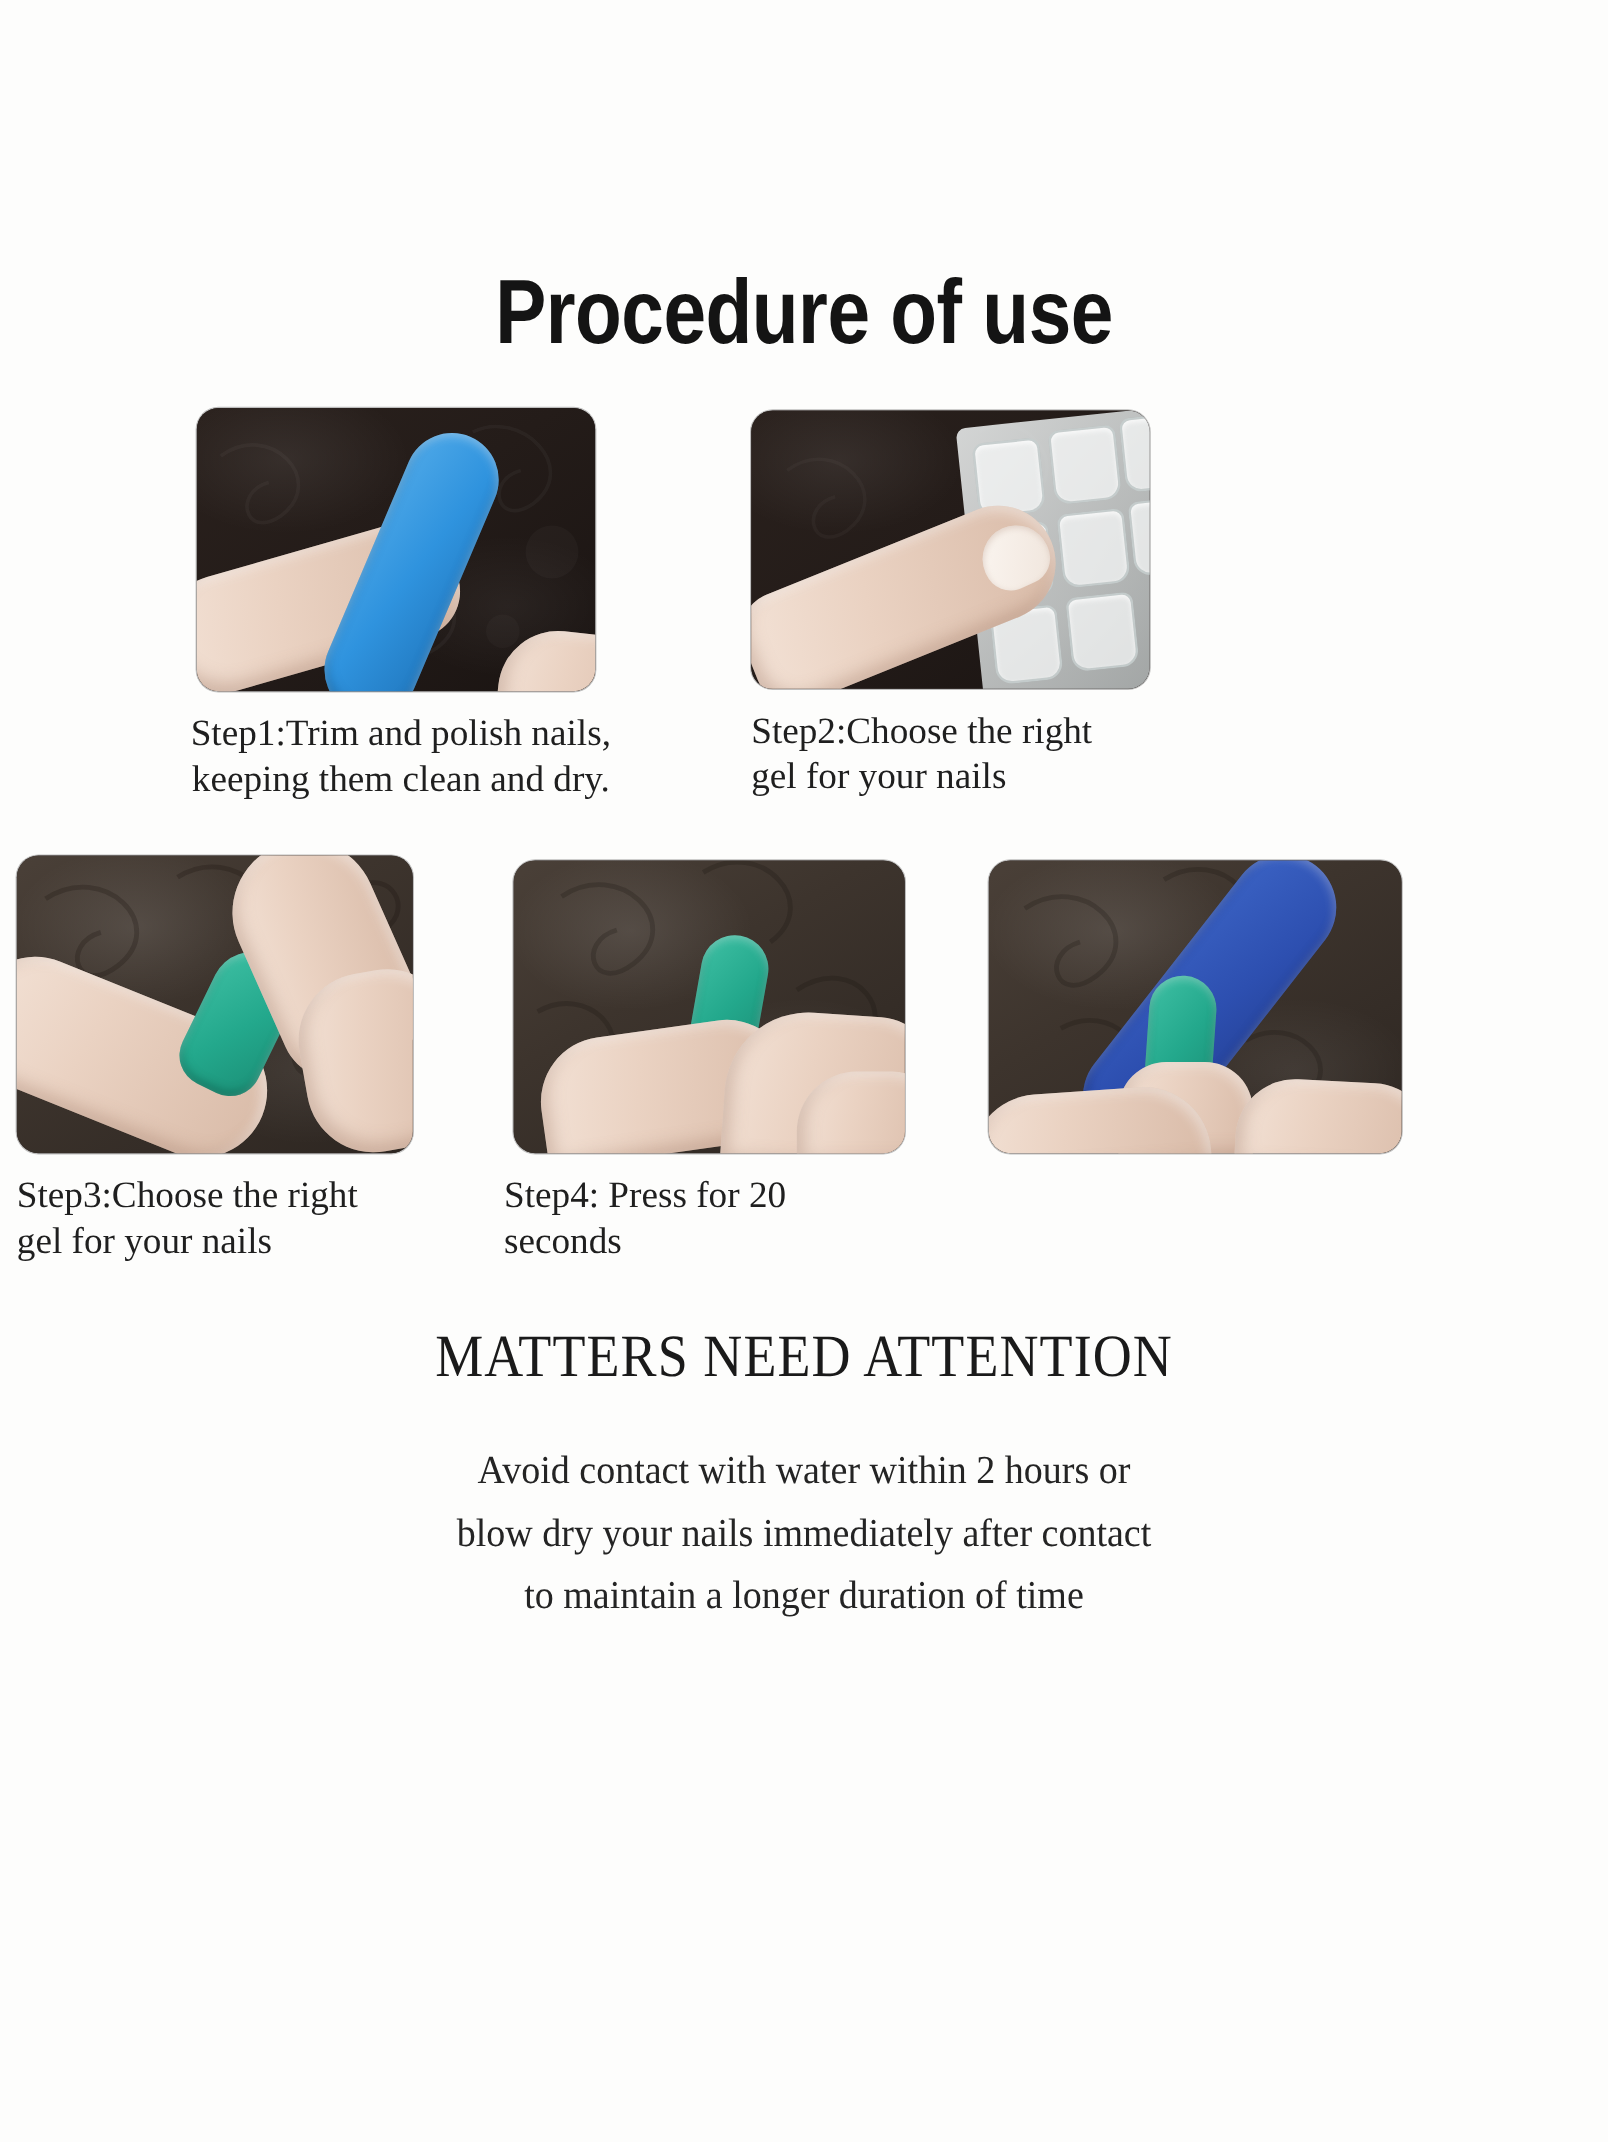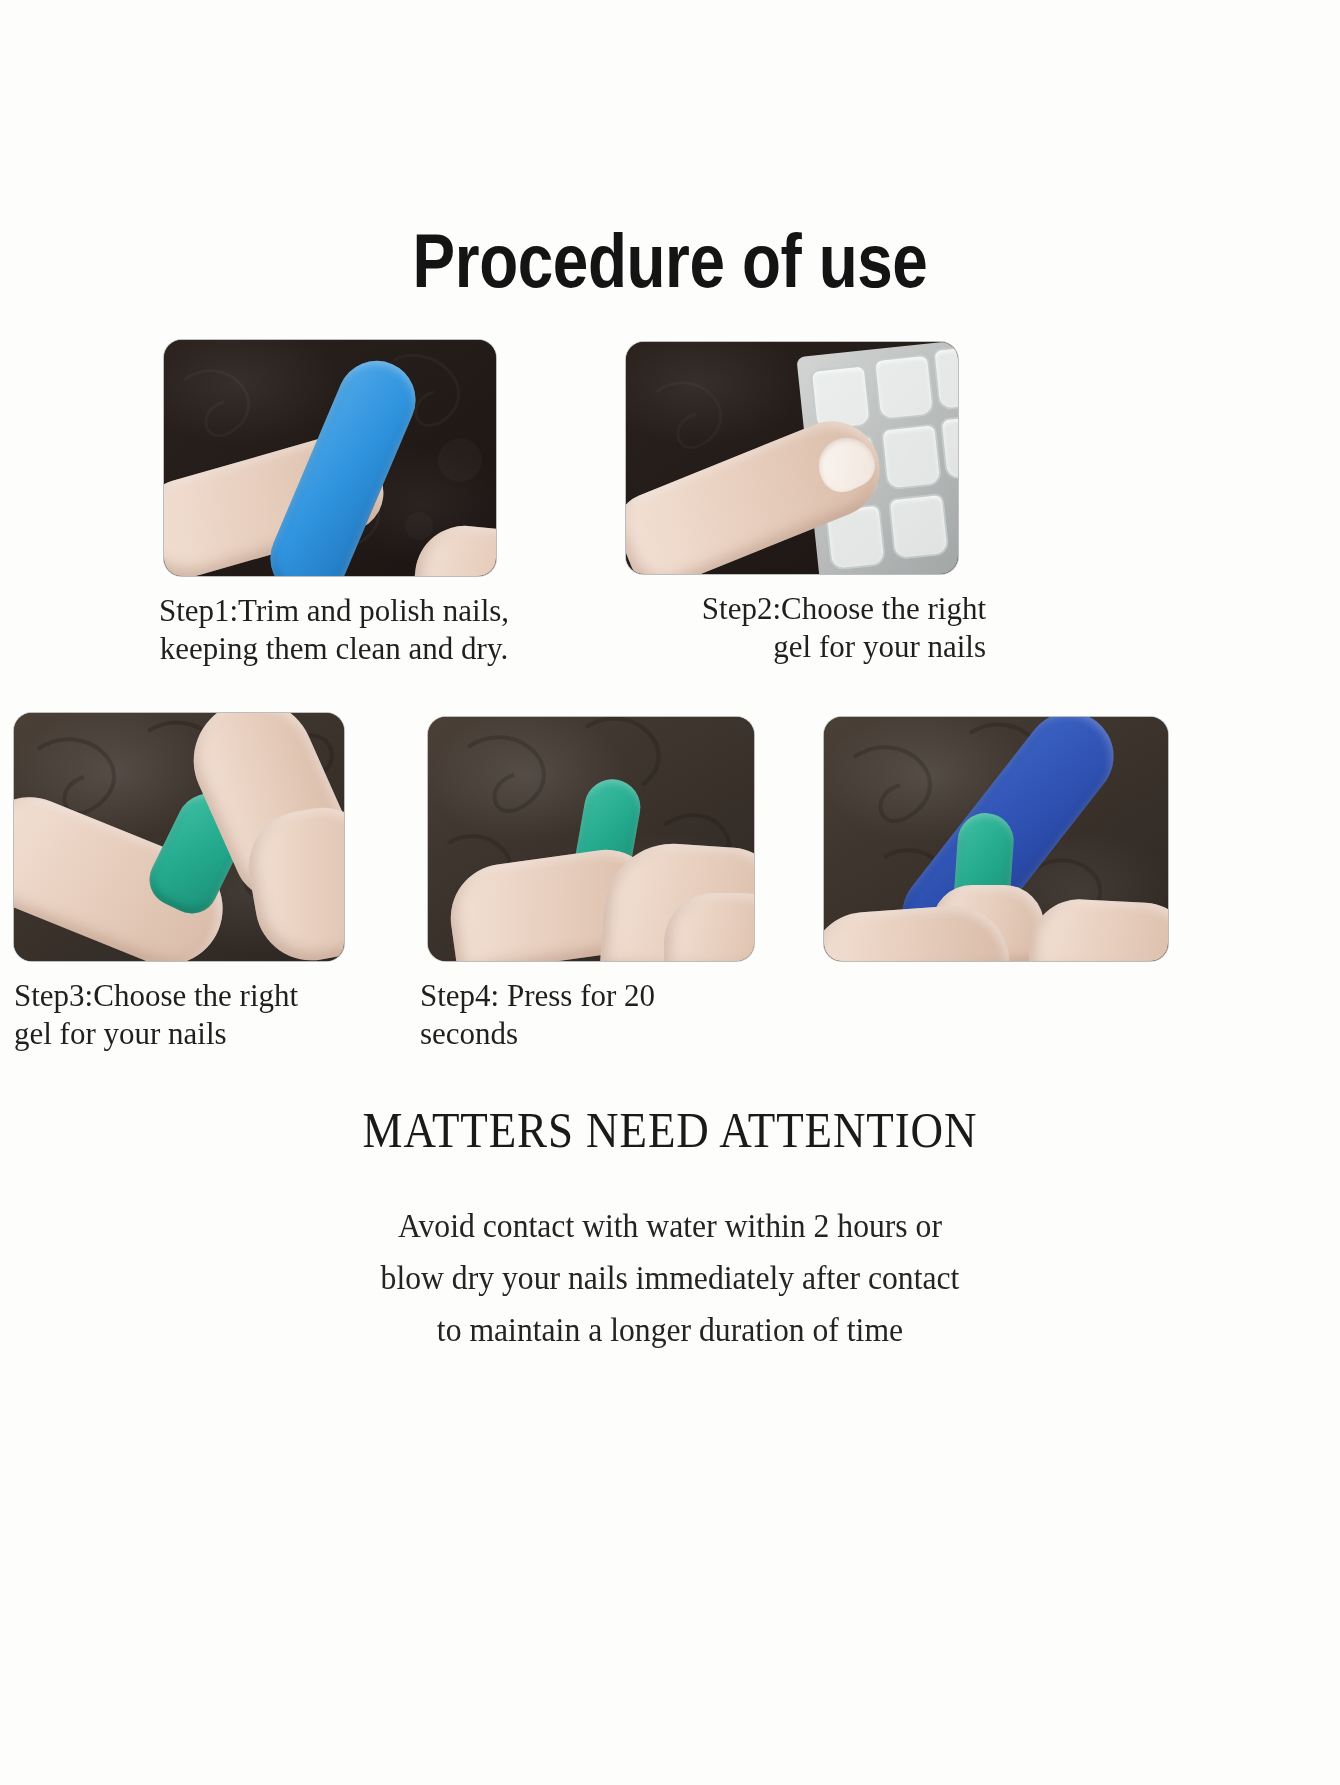--- a/index.html
+++ b/index.html
@@ -219,21 +219,21 @@
           <div class="gel-tab" style="left:76px; top:80px; width:52px; height:58px;"></div>
           <div class="gel-tab" style="left:12px; top:154px; width:52px; height:58px;"></div>
           <div class="gel-tab" style="left:76px; top:150px; width:52px; height:58px;"></div>
           <div class="gel-tab" style="left:136px; top:6px; width:34px; height:58px;"></div>
           <div class="gel-tab" style="left:136px; top:76px; width:34px; height:58px;"></div>
         </div>
 
         <div class="finger" style="left:-10px; top:112px; width:270px; height:96px; border-radius:40px 58px 58px 40px; transform:rotate(-22deg);"></div>
         <div class="nail-white" style="left:192px; top:96px; width:56px; height:52px; border-radius:28px 28px 22px 22px; transform:rotate(-24deg);"></div>
       </div>
-      <div class="caption" style="left:0px; top:248px; width:360px; text-align:right;">Step2:Choose the right
+      <div class="caption" style="left:0px; top:248px; width:360px; text-align:left;">Step2:Choose the right
 gel for your nails</div>
     </div>
 
   </div>
 
   <div class="row2">
 
     <div class="panel" style="left:14px; top:0; width:368px;">
       <div class="photo" style="width:330px; height:248px;">
         <div class="bg-damask"></div>

